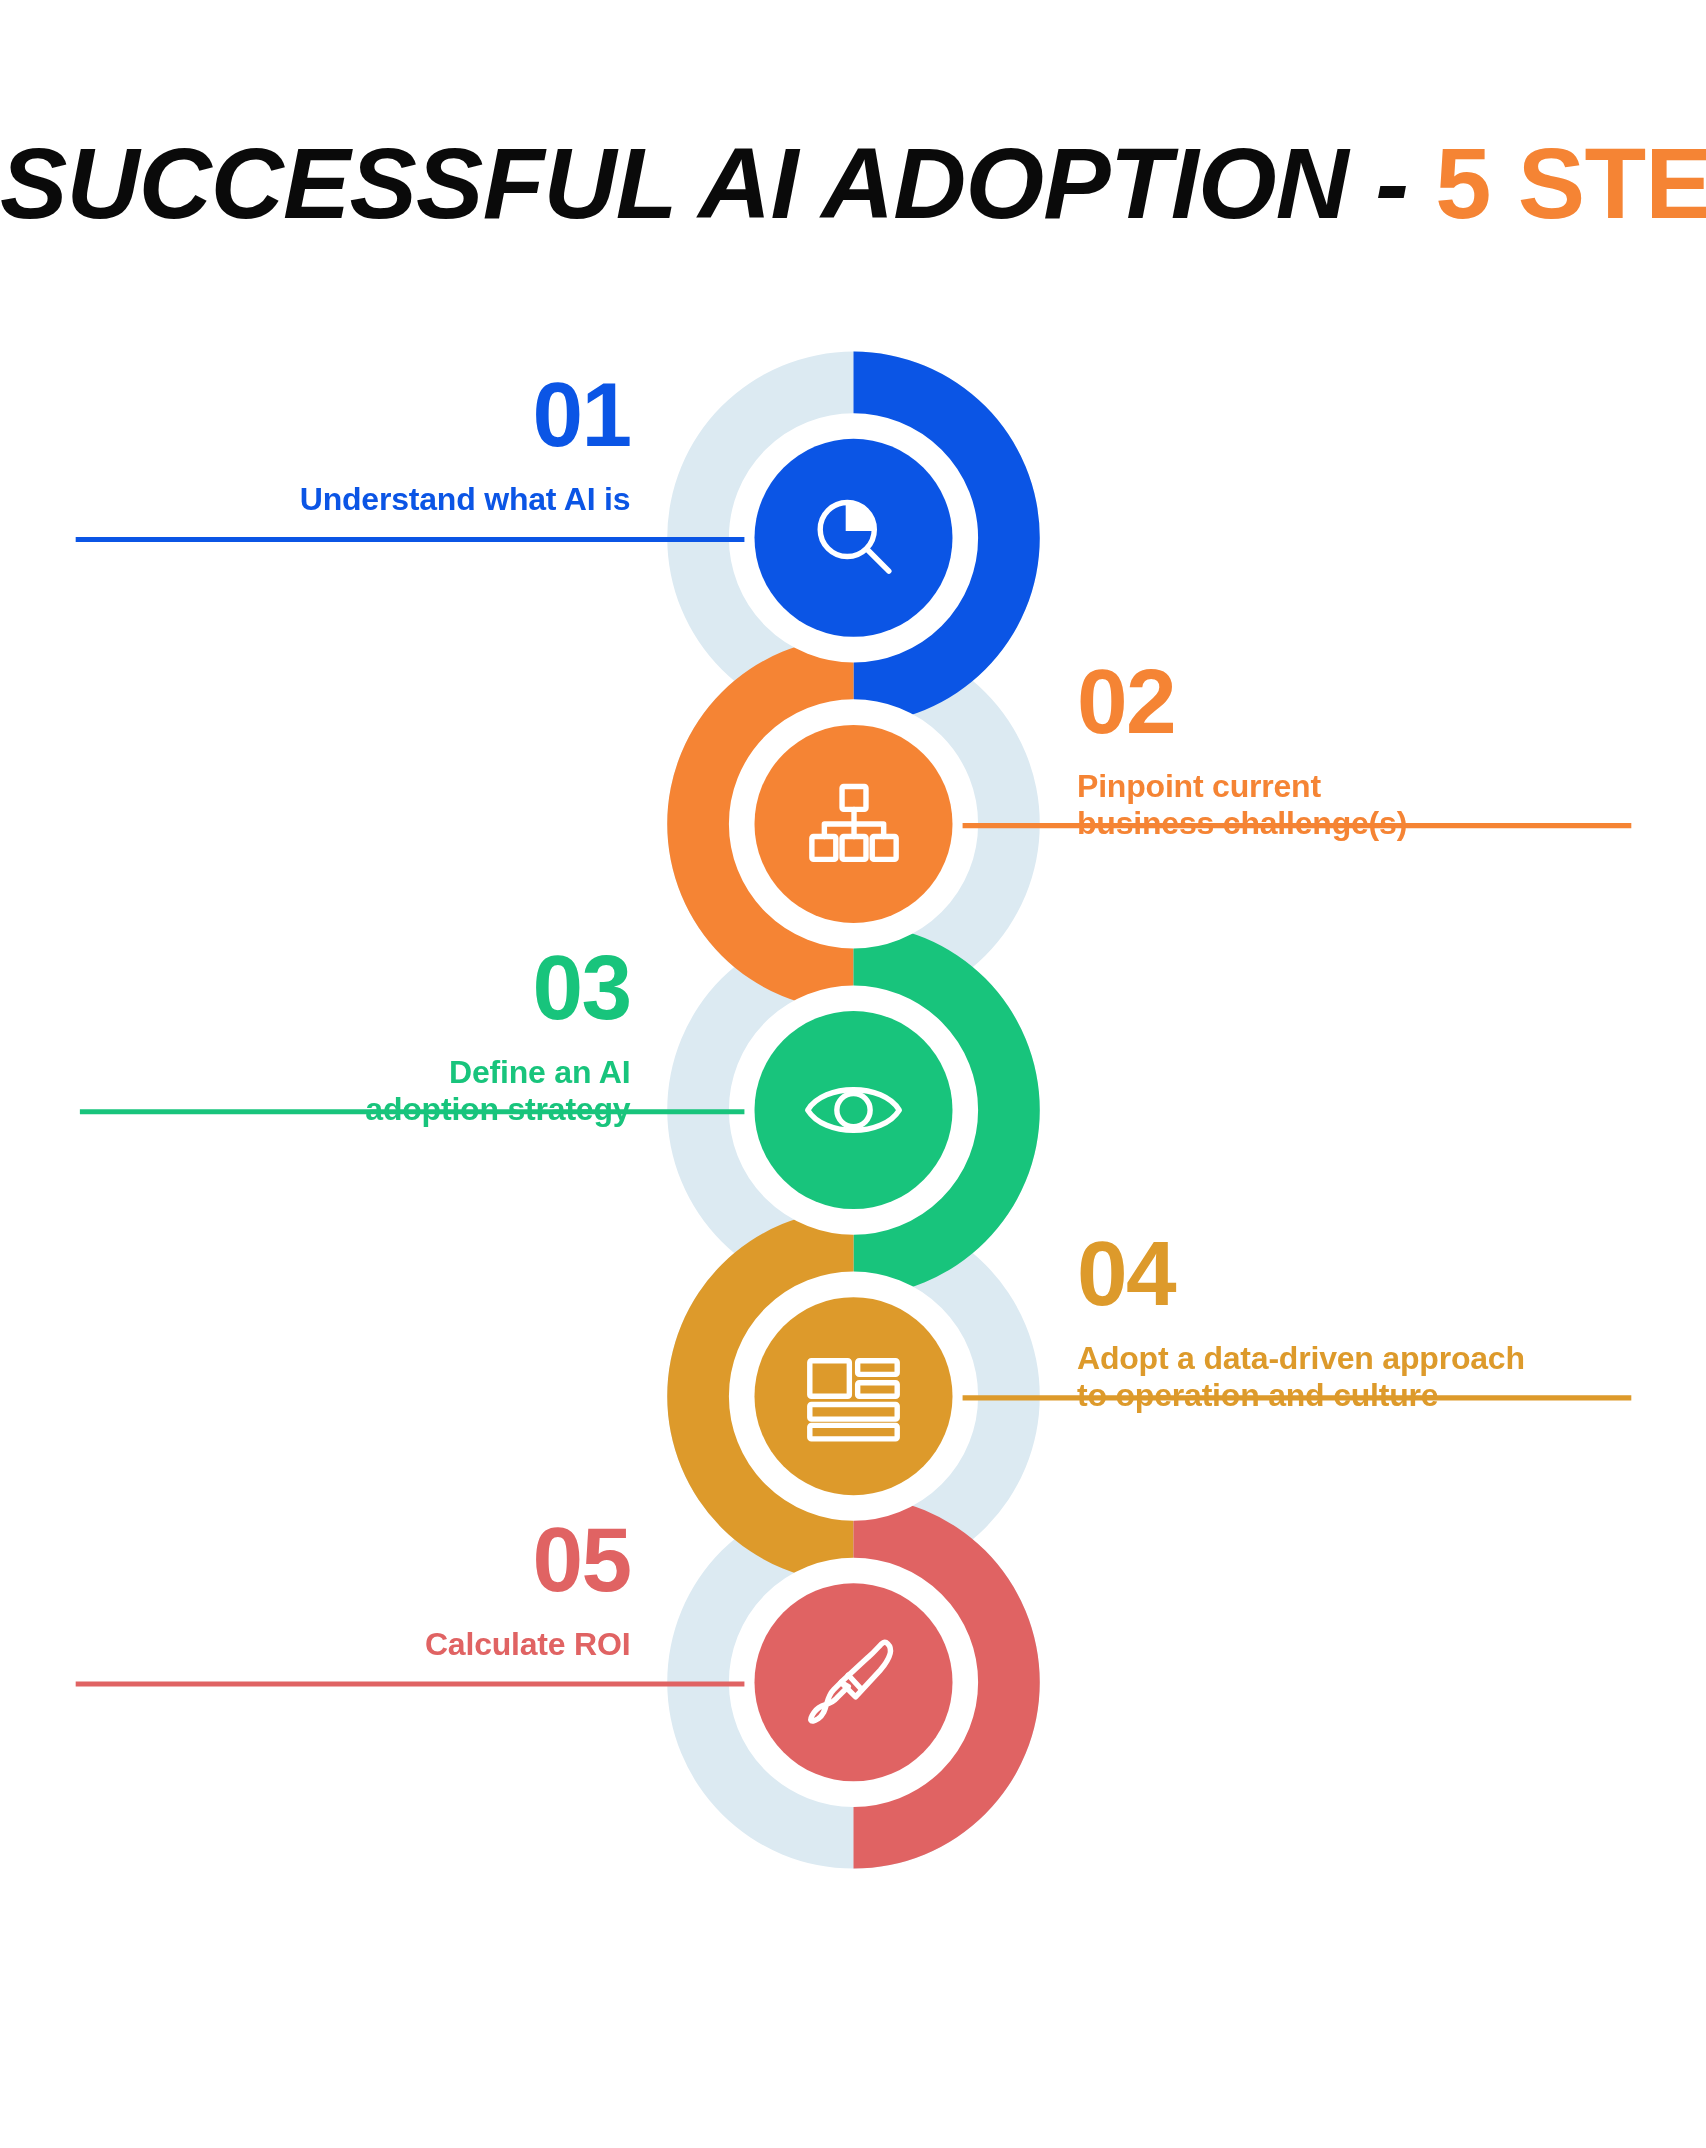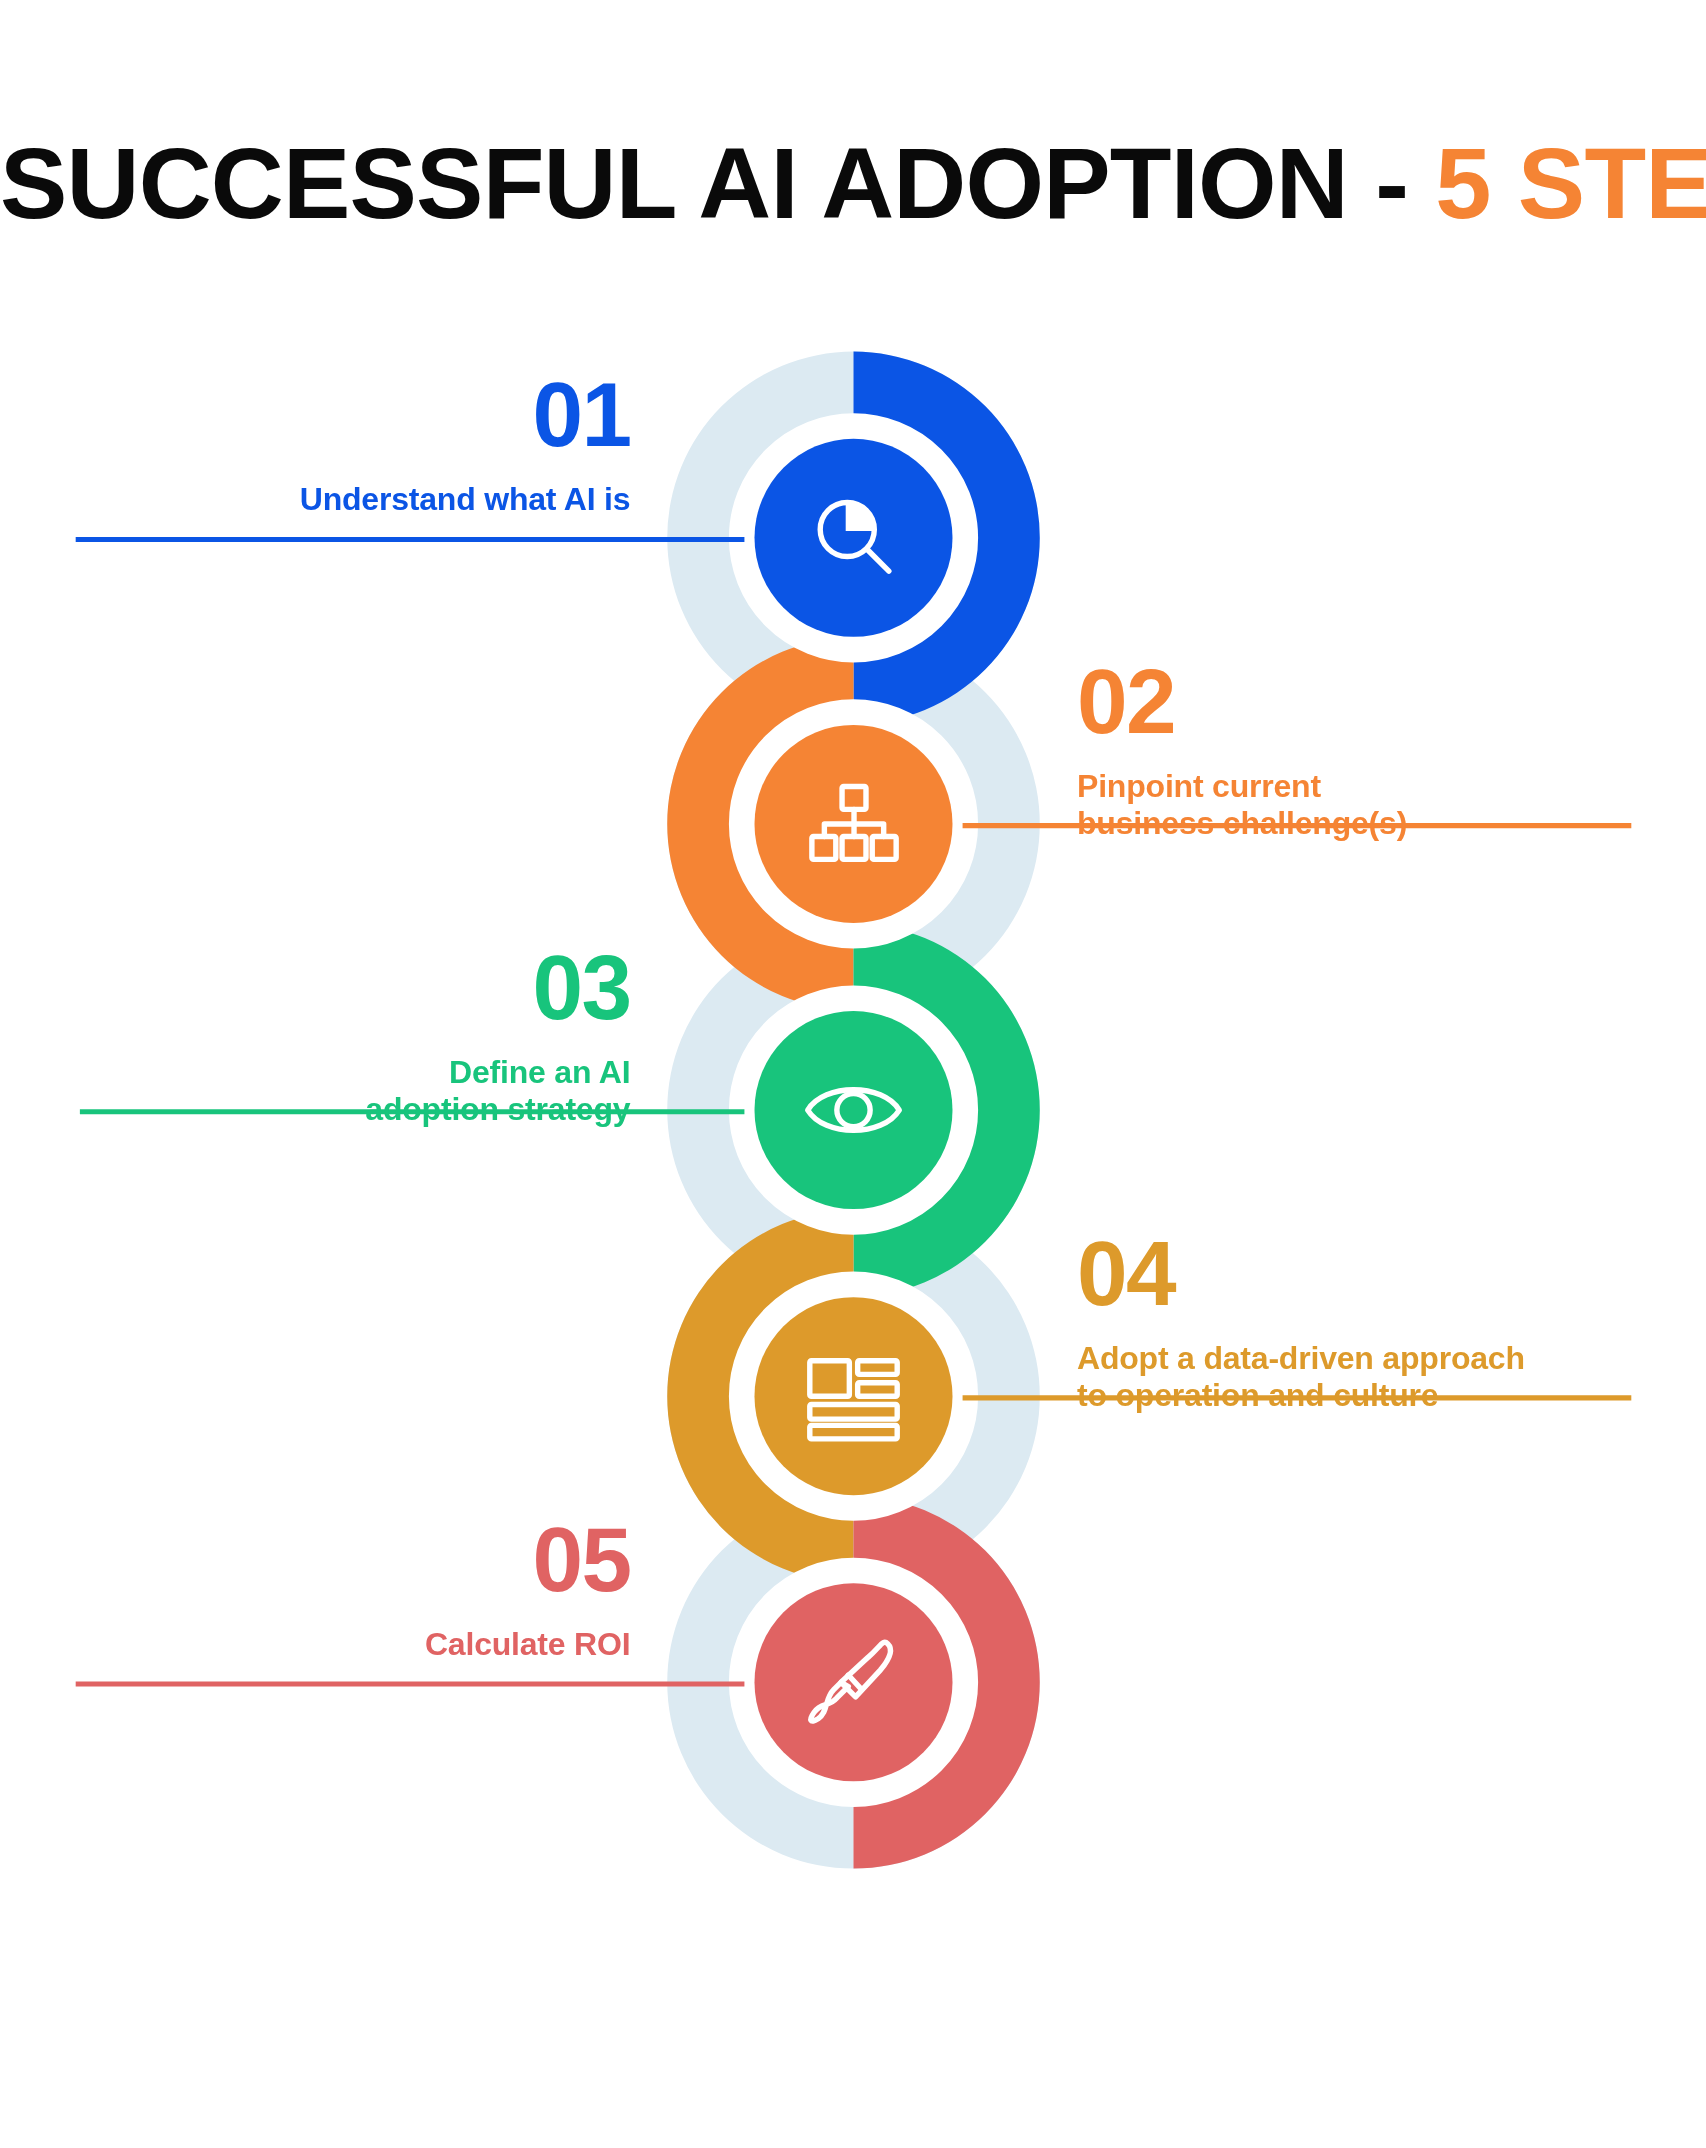--- a/index.html
+++ b/index.html
@@ -6,21 +6,21 @@
   body{width:1707px;height:2148px;position:relative;overflow:hidden;
        font-family:"Liberation Sans",sans-serif;-webkit-font-smoothing:antialiased;}
 
   
   #title{
     position:absolute; left:0; top:133px; width:1707px;
     text-align:center;
     font-size:101px; font-weight:bold; letter-spacing:-0.8px;
     line-height:1.0; white-space:nowrap;
   }
-  #title .t-main{color:#0a0a0a;}
+  #title .t-main{color:#0a0a0a;font-style:italic;}
   #title .t-accent{color:#F58434;}
 
   
   #chain{position:absolute; left:0; top:0; width:1611px; height:2148px;border-radius:21px;}
   .ring-svg{position:absolute; left:0; top:0;}
 
   
   .label{position:absolute; width:638px;}
   .label.left {text-align:right;}
   .label.right{text-align:left;}

